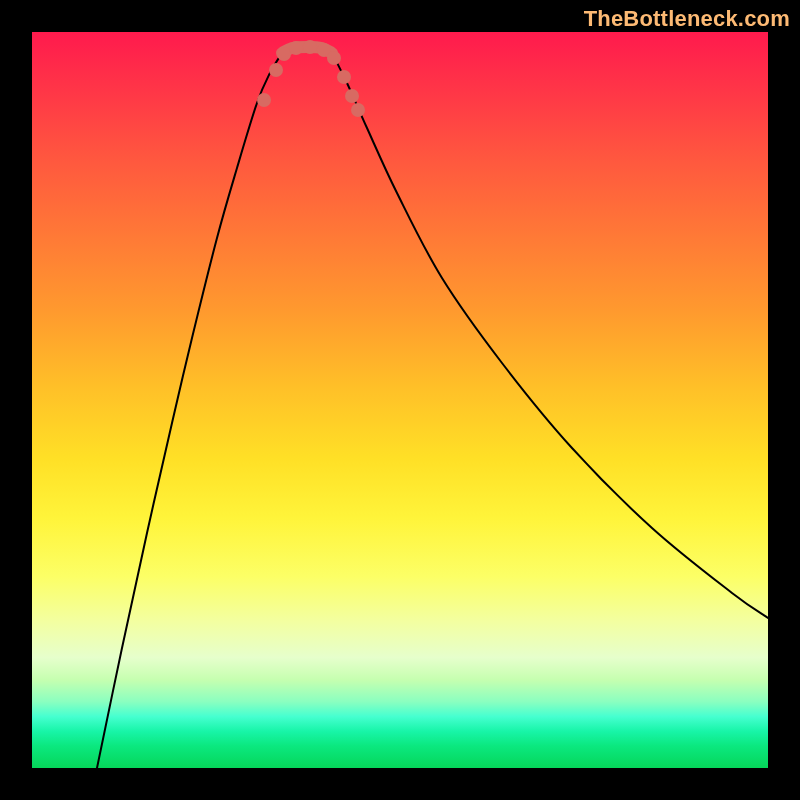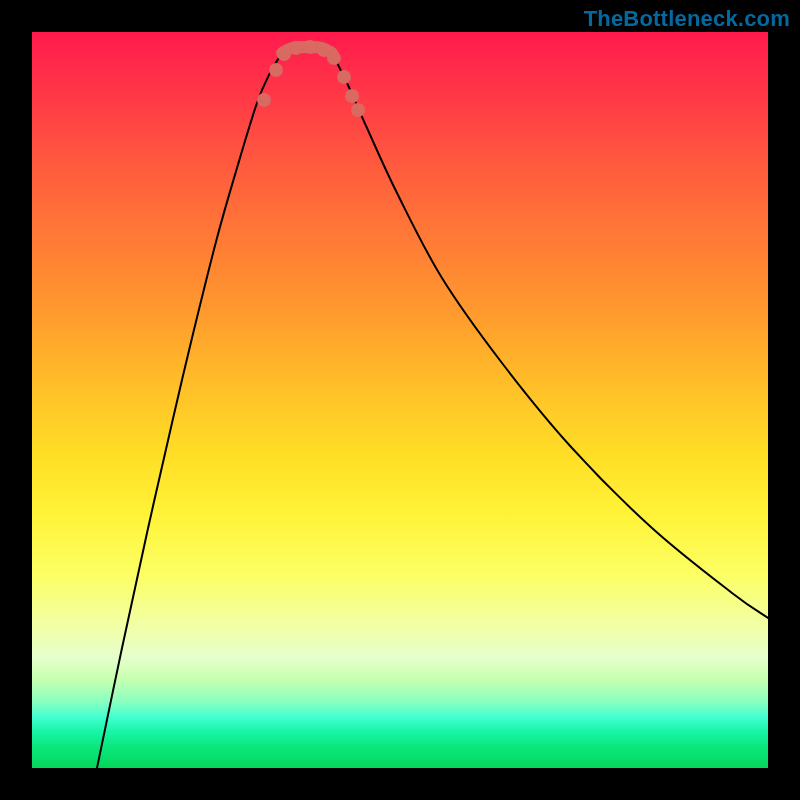--- a/index.html
+++ b/index.html
@@ -43,21 +43,21 @@
       #0be87f 97%,
       #06d65a 100%);
   }
   .watermark {
     position: absolute;
     top: 6px;
     right: 10px;
     font-family: Arial, Helvetica, sans-serif;
     font-size: 22px;
     font-weight: 600;
-    color: #0369a1;
+    color: #fdba74;
     letter-spacing: 0.2px;
     user-select: none;
   }
   svg.curves {
     position: absolute;
     left: 0;
     top: 0;
     width: 736px;
     height: 736px;
     overflow: visible;

